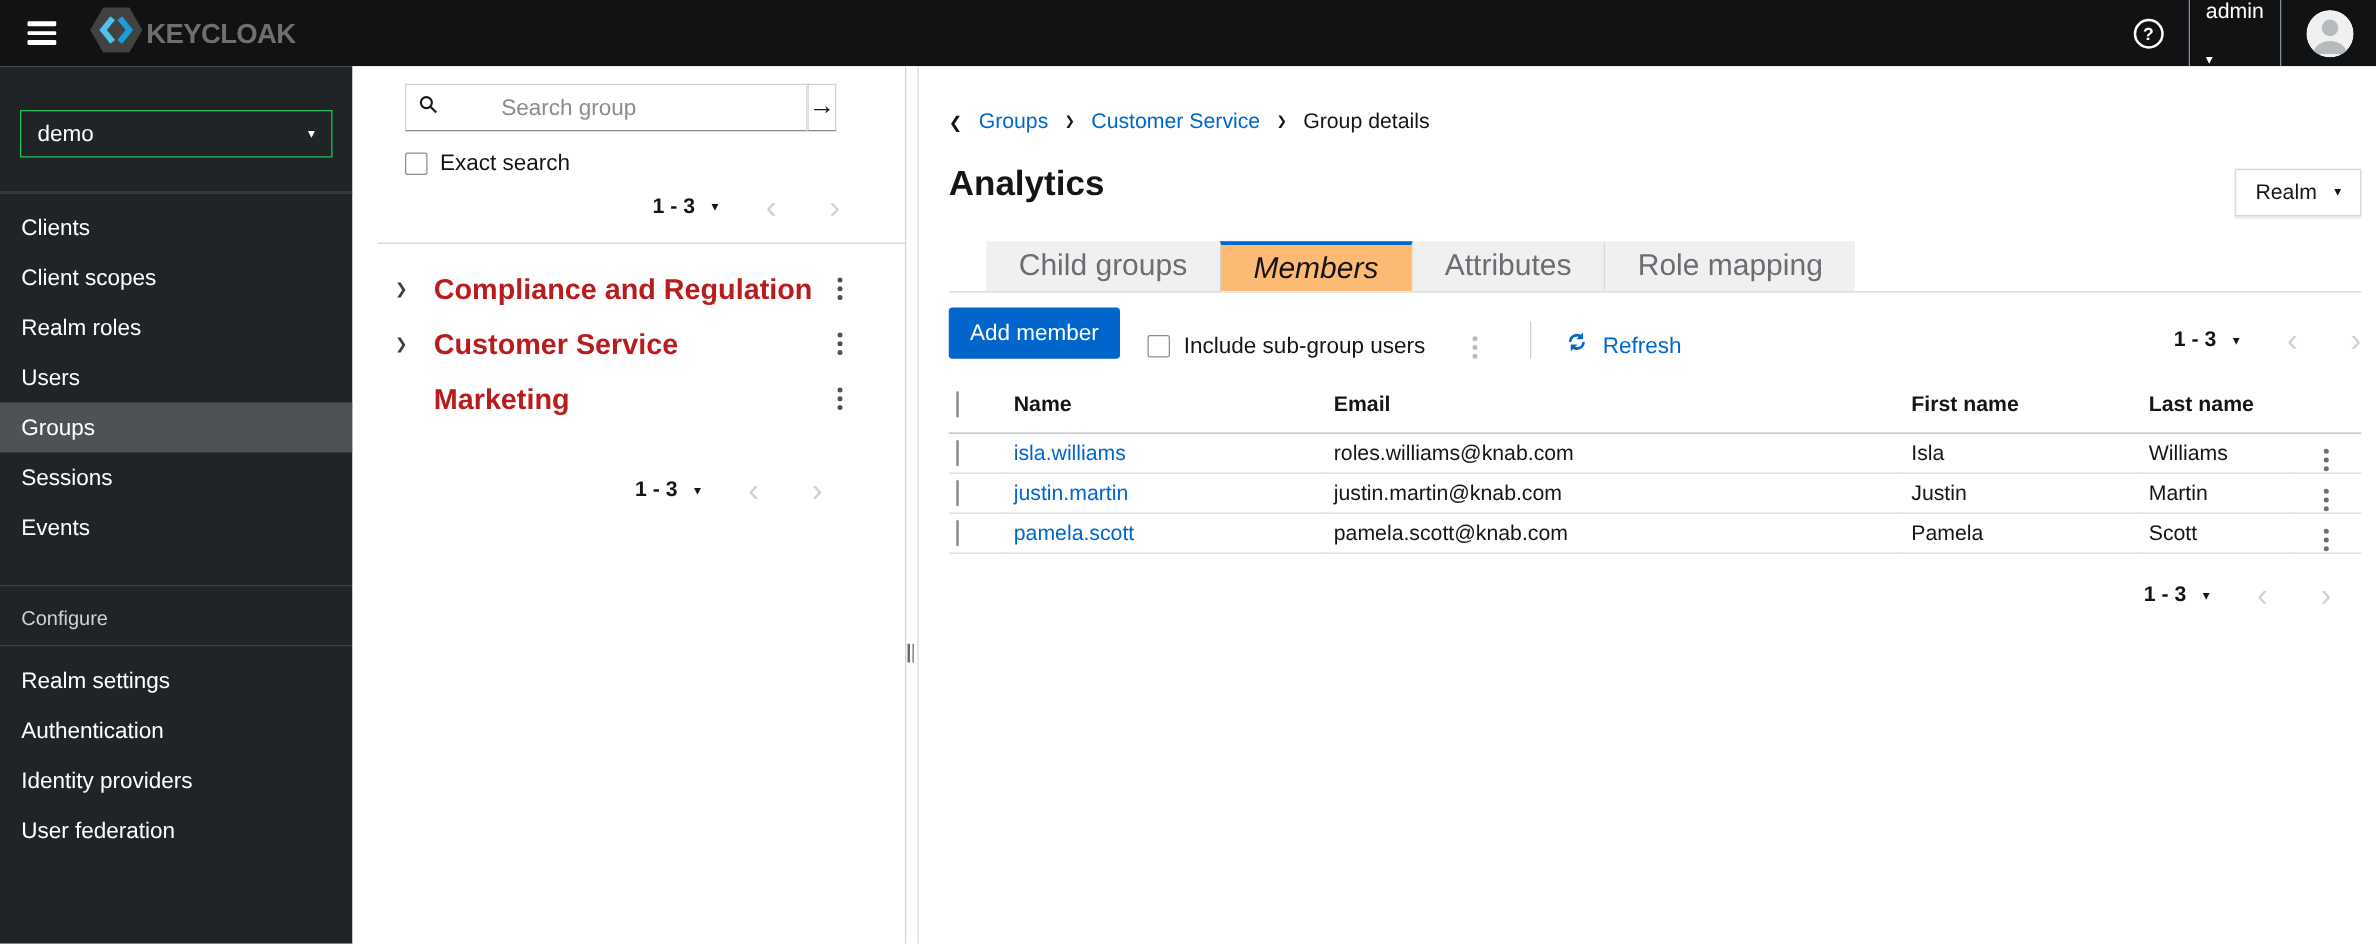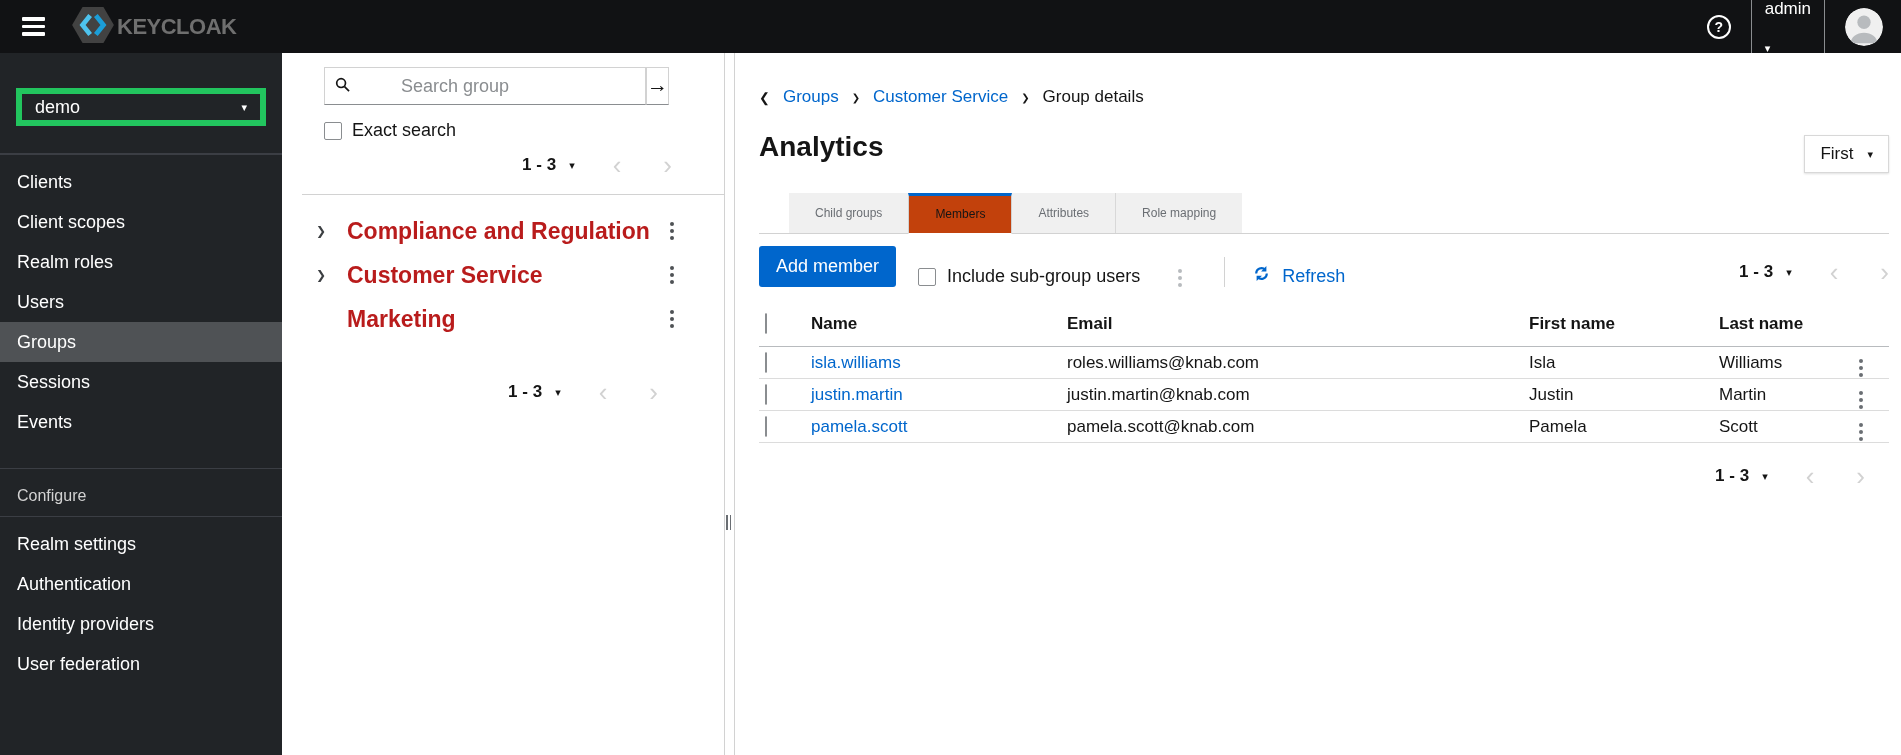--- a/index.html
+++ b/index.html
@@ -28,21 +28,21 @@
   }
   .caret { font-size:11px; line-height:1; }
   .avatar { width:38px; height:38px; border-radius:50%; overflow:hidden; cursor:pointer; }
 
   
   .layout { display:flex; height:702px; }
 
   
   .sidebar { width:282px; background:#212427; color:#fff; box-sizing:border-box; flex:none; }
   .realm-selector {
-    margin:35px 16px 27px; border:6px solid #22c55e; height:38px; box-sizing:border-box;
+    margin:35px 16px 27px; border:1px solid #22c55e; height:38px; box-sizing:border-box;
     display:flex; align-items:center; justify-content:space-between; padding:0 13px;
     font-size:18px; cursor:pointer;
   }
   .nav-divider { border-top:1px solid #3b3e44; }
   .nav-section-title { padding:18px 17px 11px; font-size:16px; color:#d2d2d2; }
   .nav-items { padding-top:7px; }
   .nav-item { height:40px; line-height:40px; padding:0 17px; font-size:18px; cursor:pointer; }
   .nav-item.active { background:#4f5255; }
   .nav-section-2 { margin-top:26px; }
 
@@ -98,27 +98,27 @@
   .bc-current { color:#151515; }
   .page-title { margin-top:24px; font-size:28px; font-weight:600; }
   .action-btn {
     position:absolute; top:82px; right:12px; background:#fff; border:1px solid #d8d8d8;
     box-shadow:0 1px 2px rgba(0,0,0,0.12); padding:8px 15px; font-size:17px; font-family:inherit;
     display:flex; align-items:center; gap:14px; cursor:pointer; color:#151515;
   }
   .tabs { margin-top:30px; display:flex; border-bottom:1px solid #d2d2d2; }
   .tab-spacer { width:30px; }
   .tab {
-    padding:0 26px; font-size:12px; line-height:40px; background:#f0f0f0; color:#6a6e73; cursor:pointer;
+    padding:0 26px; font-size:24px; line-height:40px; background:#f0f0f0; color:#6a6e73; cursor:pointer;
   }
   .tab.inactive + .tab.inactive { border-left:1px solid #d8d8d8; }
   .tab.active {
-    background:#c2410c; color:#151515; border-top:3px solid #0066cc;
+    background:#fdba74; color:#151515; border-top:3px solid #0066cc;
     border-left:1px solid #d2d2d2; border-right:1px solid #d2d2d2;
-    line-height:37px; margin-bottom:-1px; border-bottom:1px solid #fff;
+    line-height:37px; margin-bottom:-1px; border-bottom:1px solid #fff;font-style:italic;
   }
   .toolbar { margin-top:12px; display:flex; align-items:flex-end; }
   .add-member-btn {
     background:#0066cc; color:#fff; border:none; border-radius:3px; font-family:inherit;
     font-size:18px; padding:10px 17px; cursor:pointer;
   }
   .include-group { display:flex; align-items:center; gap:11px; margin-left:22px; font-size:18px; cursor:pointer; }
   .toolbar .kebab { margin-left:38px; color:#b8bbbe; }
   .toolbar-divider { width:1px; height:30px; background:#d2d2d2; margin-left:42px; }
   .refresh { display:flex; align-items:center; gap:12px; margin-left:28px; color:#0066cc; font-size:18px; cursor:pointer; }
@@ -282,21 +282,21 @@
       <a class="bc-link">Groups</a>
       <span class="bc-sep">❯</span>
       <a class="bc-link">Customer Service</a>
       <span class="bc-sep">❯</span>
       <span class="bc-current">Group details</span>
     </div>
 
     <h1 class="page-title">Analytics</h1>
 
     <button class="action-btn">
-      <span>First</span>
+      <span>Realm</span>
       <span class="caret">▾</span>
     </button>
 
     <div class="tabs">
       <div class="tab-spacer"></div>
       <div class="tab inactive">Child groups</div>
       <div class="tab active">Members</div>
       <div class="tab inactive">Attributes</div>
       <div class="tab inactive">Role mapping</div>
     </div>

